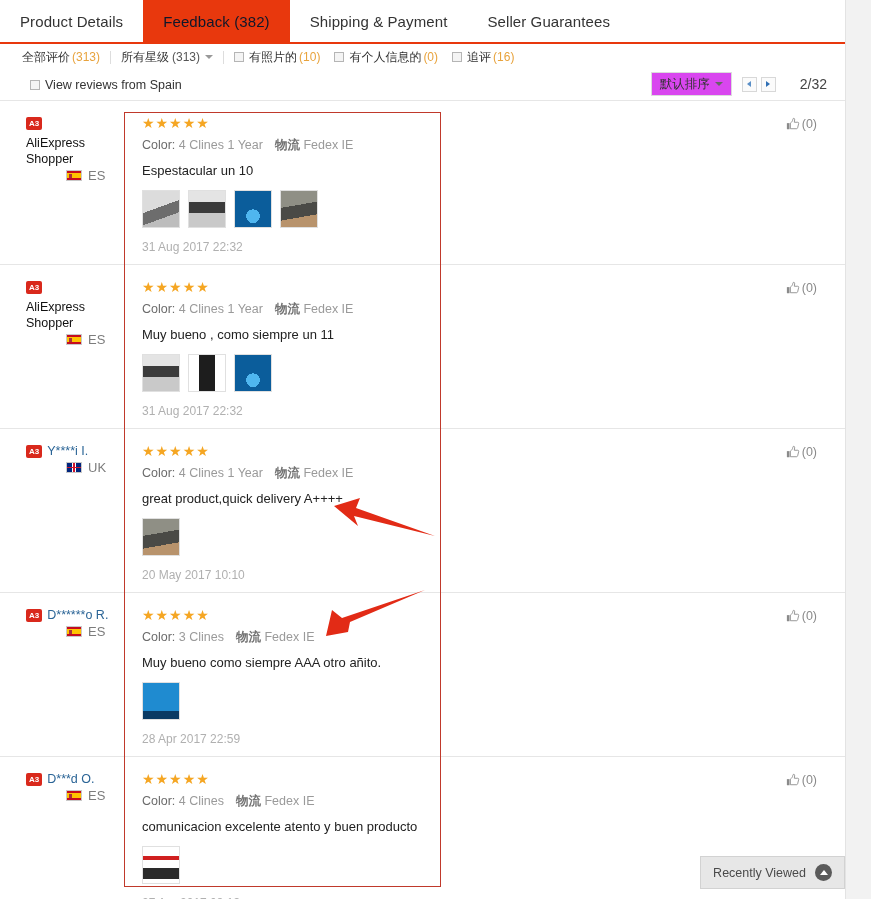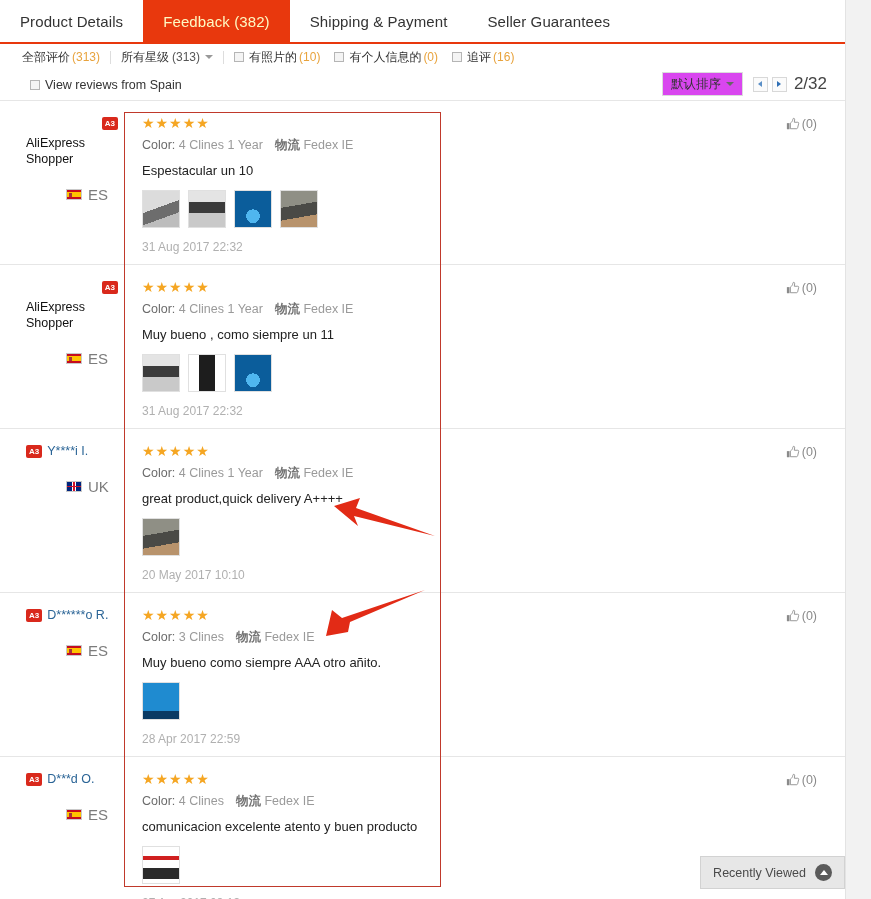--- a/index.html
+++ b/index.html
@@ -23,21 +23,21 @@
   .tabbar {
     position: relative; height: 44px; width: 845px;
     background: #fff; display: flex; align-items: stretch;
     border-bottom: 2px solid #e8380d;
   }
   .tab {
     display: flex; align-items: center; padding: 12px 20px;
     font-size: 15px; color: #333; cursor: pointer; white-space: nowrap;
     letter-spacing: .1px;
   }
-  .tab.active { background: #e8380d; color: #fef9c3; }
+  .tab.active { background: #e8380d; color: #0f172a; }
 
   
   .filterbar {
     width: 845px; height: 26px; display: flex; align-items: center;
     padding-left: 22px; gap: 0px; font-size: 12px; color: #333;
     background: #fff;
   }
   .filt { display: flex; align-items: center; white-space: nowrap; cursor: pointer; }
   .filt .cnt { color: #e8a33d; margin-left: 2px; }
   .sep { width: 1px; height: 13px; background: #ddd; margin: 0 10px; }
@@ -68,41 +68,41 @@
     cursor:pointer; height:24px;
   }
   .sortbtn .chev-sm { border-top-color:#666; }
   .pager { display:flex; align-items:center; gap:4px; font-size:12.5px; color:#555;}
   .pbtn {
     width:15px; height:15px; border:1px solid #d8d8d8; background:#fbfbfb;
     display:flex; align-items:center; justify-content:center; cursor:pointer;
   }
   .tri-l { width:0;height:0;border-top:3.5px solid transparent;border-bottom:3.5px solid transparent;border-right:4.5px solid #5a8fc7;}
   .tri-r { width:0;height:0;border-top:3.5px solid transparent;border-bottom:3.5px solid transparent;border-left:4.5px solid #2f6fb5;}
-  .pgtext { margin-left:3px; color:#444; font-size:17px;}
+  .pgtext { margin-left:20px; color:#444; font-size:14px;}
 
   
   .reviews { width: 845px; }
   .review {
     display:flex; border-top:1px solid #e6e6e6; position:relative;
     min-height: 160px;
   }
   .review:first-child { border-top:1px solid #e6e6e6; }
   .rv-user {
     width: 124px; flex: 0 0 124px; padding: 14px 6px 10px 26px;
   }
-  .uname { font-size:12.5px; color:#2a6496; line-height:16px; display:flex; align-items:flex-start; gap:5px; flex-wrap:wrap;justify-content:flex-end;}
+  .uname { font-size:12.5px; color:#2a6496; line-height:16px; display:flex; align-items:flex-start; gap:5px; flex-wrap:wrap;}
   .uname.black { color:#111; }
   .badge-a3 {
     display:inline-block; background:#d9291c; color:#fff; font-size:8px;
     font-weight:bold; line-height:11px; padding:1px 3px; border-radius:2px;
     flex: 0 0 auto; margin-top:2px;
   }
   .uname .nm { flex:1 1 auto; }
-  .ucountry { margin-top:19px; display:flex; align-items:center; gap:6px; font-size:15px; color:#7c7c7c;padding-left:40px;}
+  .ucountry { margin-top:1px; display:flex; align-items:center; gap:6px; font-size:13px; color:#7c7c7c;padding-left:40px;}
   .flag { width:16px; height:11px; display:inline-block; position:relative; border:1px solid #c9c9c9;}
   .flag-es { background: linear-gradient(to bottom, #c60b1e 0 26%, #ffc400 26% 74%, #c60b1e 74% 100%); }
   .flag-es:after{ content:""; position:absolute; left:2px; top:3px; width:3px;height:4px;background:#a8333a;}
   .flag-uk { background:#00247d; overflow:hidden;}
   .flag-uk:before{
     content:""; position:absolute; inset:0;
     background:
       linear-gradient(to bottom, transparent 42%, #fff 42% 58%, transparent 58%),
       linear-gradient(to right, transparent 38%, #fff 38% 62%, transparent 62%);
   }

